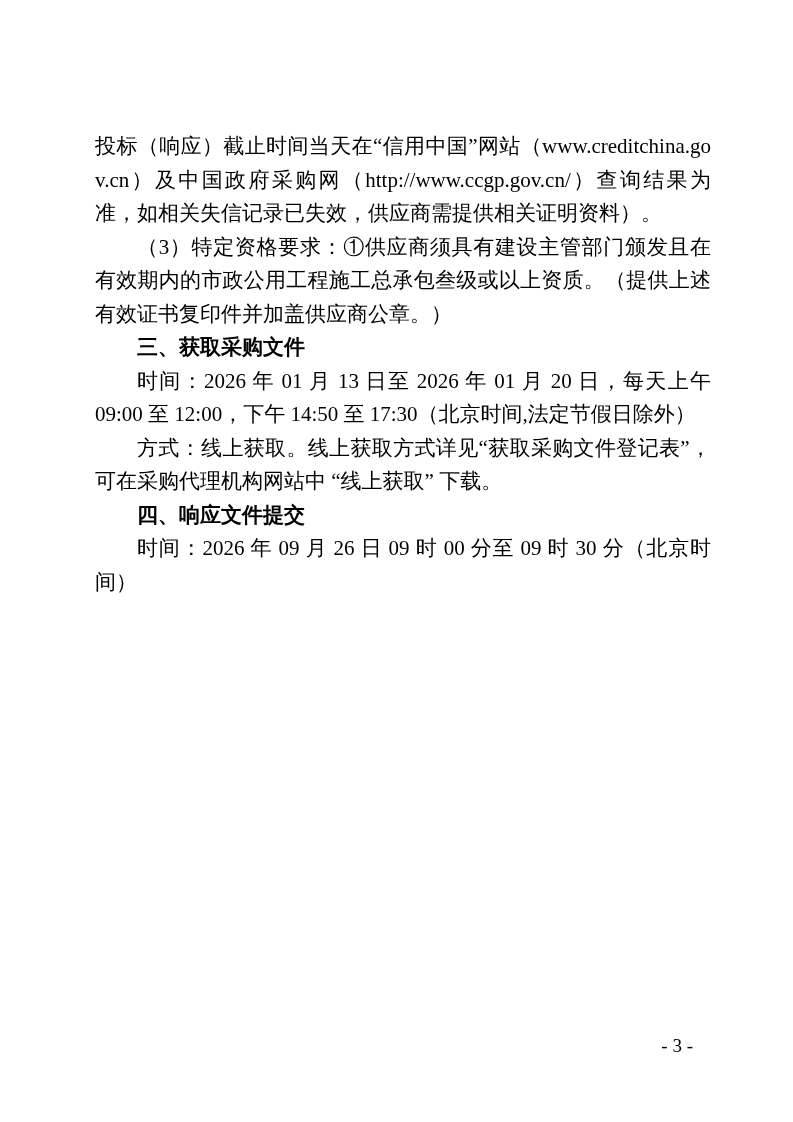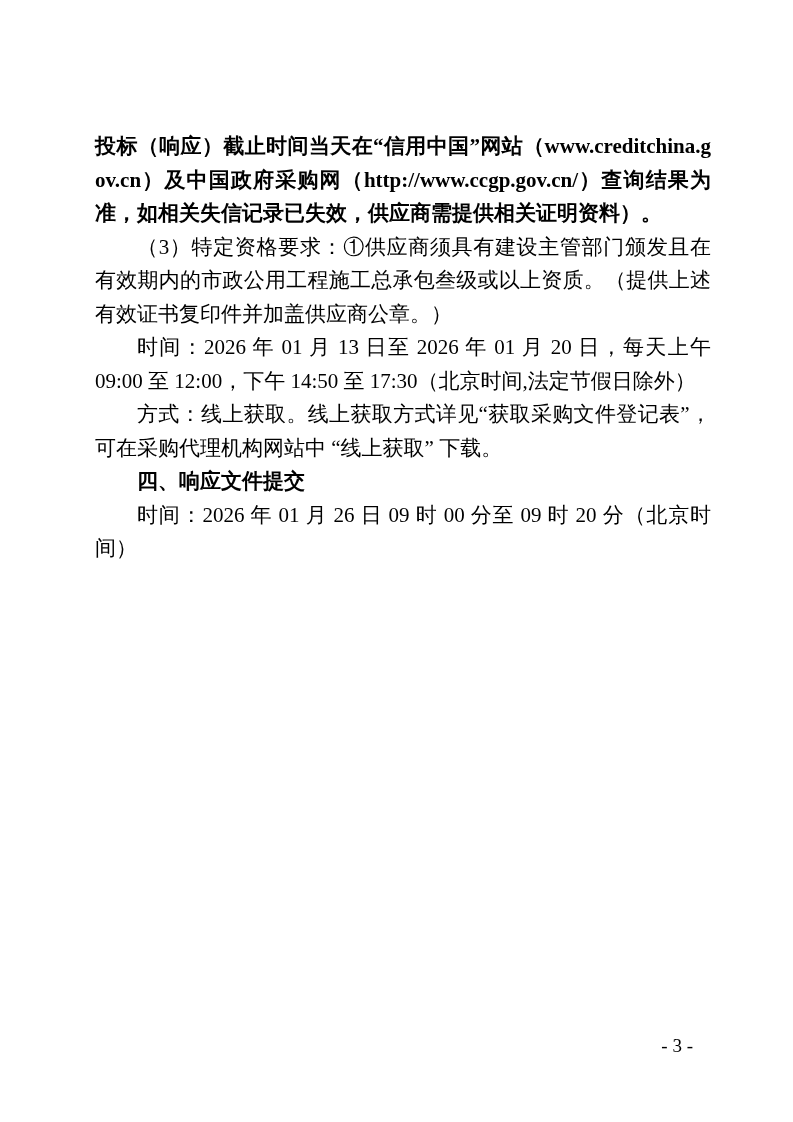--- a/index.html
+++ b/index.html
@@ -25,36 +25,37 @@
   }
   .para {
     margin: 0;
     font-size: 21px;
     line-height: 33.5px;
     text-align: justify;
     text-justify: inter-ideograph;
   }
   .indent { text-indent: 2em; }
   .heading { font-weight: bold; }
-  .break-url { word-break: break-all; font-weight: bold; }
+  .break-url { word-break: break-all; }
   .footer {
     position: absolute;
     top: 1035px;
     right: 100px;
     font-size: 19px;
     font-family: "Liberation Serif", "DejaVu Serif", serif;
     color: #000000;
   }
 </style>
 </head>
 <body>
 
 <div class="page">
   <div class="content">
     <p class="para break-url">投标（响应）截止时间当天在“信用中国”网站（www.creditchina.gov.cn）及中国政府采购网（http://www.ccgp.gov.cn/）查询结果为准，如相关失信记录已失效，供应商需提供相关证明资料）。</p>
     <p class="para indent">（3）特定资格要求：①供应商须具有建设主管部门颁发且在有效期内的市政公用工程施工总承包叁级或以上资质。（提供上述有效证书复印件并加盖供应商公章。）</p>
+    <p class="para indent heading">三、获取采购文件</p>
     <p class="para indent">时间：2026 年 01 月 13 日至 2026 年 01 月 20 日，每天上午 09:00 至 12:00，下午 14:50 至 17:30（北京时间,法定节假日除外）</p>
     <p class="para indent">方式：线上获取。线上获取方式详见“获取采购文件登记表”，可在采购代理机构网站中 “线上获取” 下载。</p>
     <p class="para indent heading">四、响应文件提交</p>
-    <p class="para indent">时间：2026 年 01 月 26 日 09 时 00 分至 09 时 20 分（北京时间）</p>
+    <p class="para indent">时间：2026 年 09 月 26 日 09 时 00 分至 09 时 30 分（北京时间）</p>
   </div>
   <div class="footer">- 3 -</div>
 </div>
 
 </body></html>

